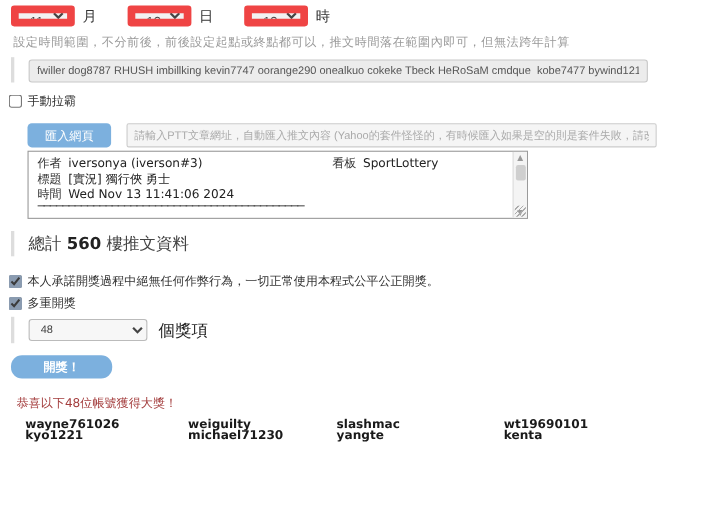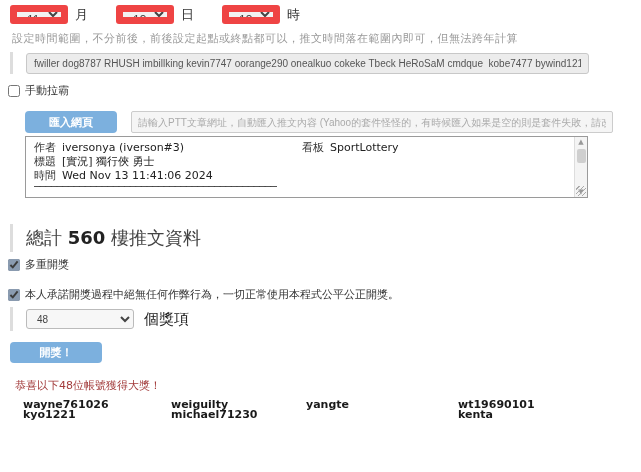--- a/index.html
+++ b/index.html
@@ -20,57 +20,57 @@
   .chk-row input[type=checkbox] { width: 12px; height: 12px; accent-color: #8a9bb0; margin-right: 5px; }
   .chk-label { font-size: 11px; color: #333; }
 
   .quote-block { border-left: 3px solid #ddd; margin: 6px 0 0 2px; padding-left: 13px; }
   input.ids-input { width: 563px; height: 21px; background: #ececec; border: 1px solid #c8c8c8;
     border-radius: 3px; font-size: 10px; color: #555; padding: 0 7px; }
 
   .import-row { display: flex; align-items: center; margin: 13px 0 0 17px; }
   .btn-blue { background: #7cb0de; color: #fff; border: none; border-radius: 4px;
     font-size: 11px; font-family: inherit; cursor: pointer; }
-  .btn-import { width: 92px; height: 22px; margin-right: 14px; font-weight: bold; }
+  .btn-import { width: 76px; height: 22px; margin-right: 14px; }
   input.url-input { width: 482px; height: 22px; background: #f5f5f5; border: 1px solid #ccc;
     border-radius: 2px; font-size: 10px; color: #777; padding: 0 6px; }
   input.url-input::placeholder { color: #aaa; }
 
   
-  .article-box { position: relative; width: 563px; height: 62px; margin: 3px 0 0 17px;
+  .article-box { position: relative; width: 455px; height: 62px; margin: 3px 0 0 17px;
     border: 1px solid #9a9a9a; background: #fff; padding: 4px 18px 4px 8px; overflow: hidden; }
   .article-line { font-size: 11px; color: #222; line-height: 14px; white-space: nowrap; }
   .article-line .lbl { color: #333; margin-right: 6px; }
   .author-row { display: flex; }
   .author-part { width: 268px; }
   .article-divider { font-size: 11px; line-height: 8px; color: #444; letter-spacing: -1px;
     overflow: hidden; white-space: nowrap; width: 545px; }
   .fake-scrollbar { position: absolute; right: 0; top: 0; width: 13px; height: 100%;
     background: #f4f4f4; border-left: 1px solid #ddd; display: flex; flex-direction: column;
     justify-content: space-between; align-items: center; }
   .sb-arrow { font-size: 7px; color: #999; line-height: 10px; }
   .sb-thumb { position: absolute; top: 12px; left: 2px; width: 9px; height: 14px; background: #cfcfcf; border-radius: 2px; }
   .resize-grip { position: absolute; right: 1px; bottom: 1px; width: 10px; height: 10px;
     background: repeating-linear-gradient(135deg, transparent 0 2px, #aaa 2px 3px); }
 
-  .stat-line { border-left: 3px solid #ddd; margin: 26px 0 0 2px; padding: 2px 0 2px 13px;
-    font-size: 18px; color: #444; }
+  .stat-line { border-left: 3px solid #ddd; margin: 11px 0 0 2px; padding: 2px 0 2px 13px;
+    font-size: 15px; color: #444; }
   .stat-line b { color: #222; }
 
   .pledge-row { margin-top: 15px; }
   .multi-row { margin-top: 5px; }
 
   .multi-quote { border-left: 3px solid #ddd; margin: 5px 0 0 2px; padding: 2px 0 2px 13px; }
   .multi-select-row { display: flex; align-items: center; }
   select.multi-select { width: 108px; height: 20px; font-size: 10px; color: #444;
     background: #f7f7f7; border: 1px solid #bbb; border-radius: 3px; padding-left: 6px; }
   .multi-count-label { font-size: 15px; color: #222; margin-left: 10px; text-align: center; }
   .multi-hint { font-size: 14px; color: #888; margin-top: 6px; letter-spacing: .5px; }
 
-  .btn-draw { width: 92px; height: 21px; margin: 11px 0 0 2px; font-weight: bold; }
+  .btn-draw { width: 92px; height: 21px; margin: 11px 0 0 2px; font-weight: bold; border-radius: 10px; }
 
   .results-heading { font-size: 11px; color: #a33c3c; margin: 15px 0 0 7px; }
 
   .winners-grid { display: grid; grid-template-columns: 148px 135px 152px 1fr;
     margin: 7px 0 0 15px; }
   .win-item { font-size: 11px; font-weight: bold; color: #1a1a1a; line-height: 10.3px;
     white-space: nowrap; }
 </style>
 </head>
 <body>
@@ -139,27 +139,27 @@
   </div>
 
   
   <div class="stat-line">
     <span>總計</span>
     <b>560</b>
     <span>樓推文資料</span>
   </div>
 
   
+  <div class="chk-row pledge-row">
+    <input type="checkbox" checked="" style="">
+    <span class="chk-label">本人承諾開獎過程中絕無任何作弊行為，一切正常使用本程式公平公正開獎。</span>
+  </div>
   <div class="chk-row multi-row">
     <input type="checkbox" checked="" style="">
     <span class="chk-label">多重開獎</span>
-  </div>
-  <div class="chk-row pledge-row">
-    <input type="checkbox" checked="" style="">
-    <span class="chk-label">本人承諾開獎過程中絕無任何作弊行為，一切正常使用本程式公平公正開獎。</span>
   </div>
   <div class="multi-quote">
     <div class="multi-select-row">
       <select class="multi-select">
         <option>48</option>
       </select>
       <span class="multi-count-label">個獎項</span>
     </div>
   </div>
 
@@ -171,20 +171,21 @@
   <div class="winners-grid">
       <div>
         <div class="win-item">wayne761026</div>
         <div class="win-item">kyo1221</div>
       </div>
       <div>
         <div class="win-item">weiguilty</div>
         <div class="win-item">michael71230</div>
       </div>
       <div>
+        <div class="win-item">slashmac</div>
         <div class="win-item">yangte</div>
       </div>
       <div>
         <div class="win-item">wt19690101</div>
         <div class="win-item">kenta</div>
       </div>
     </div>
 
 </div>
 

